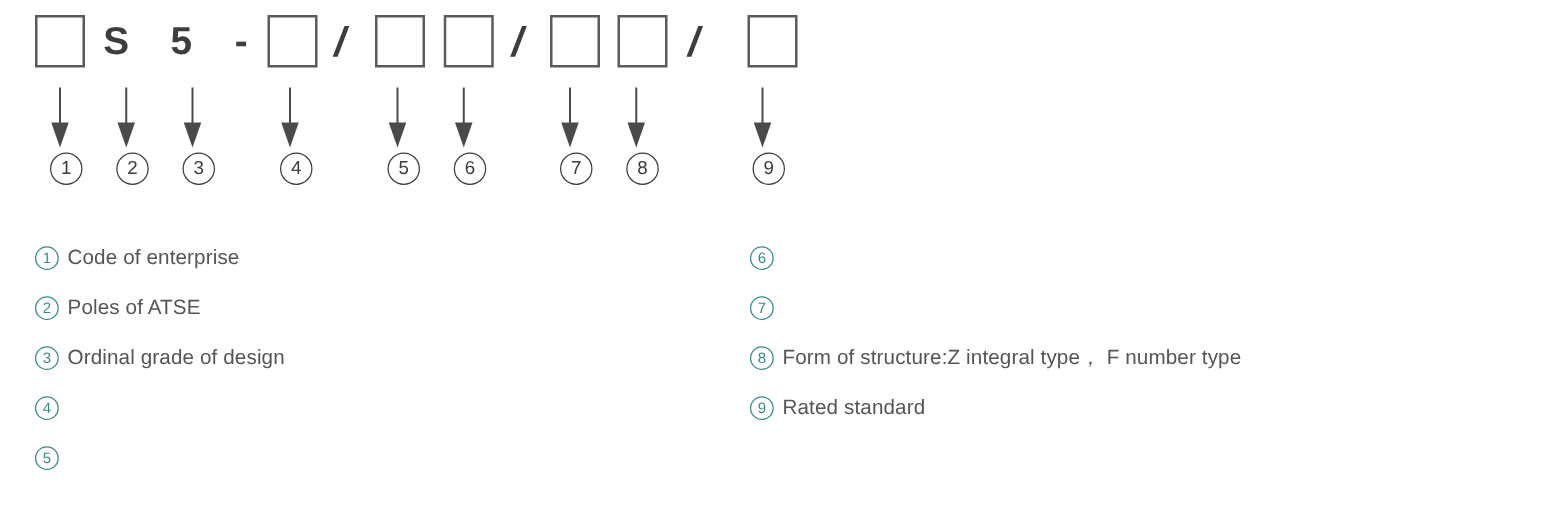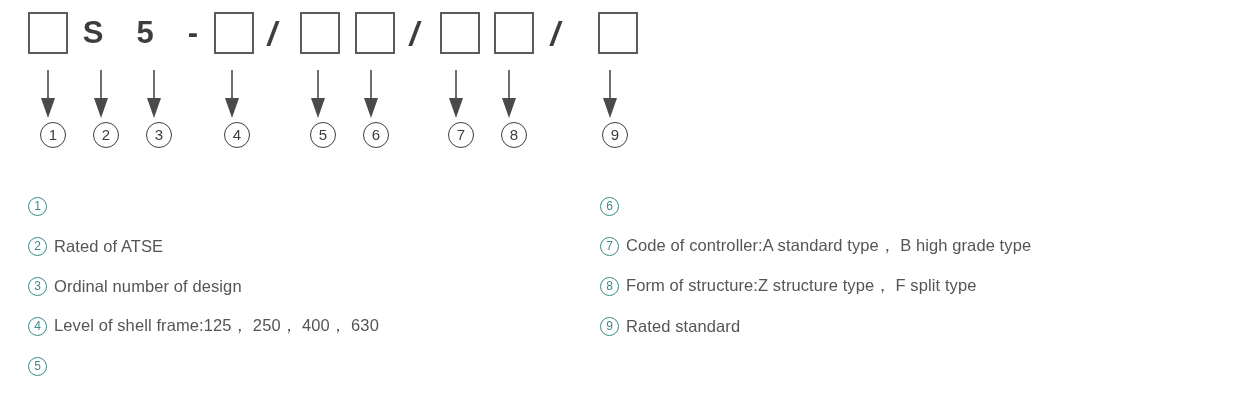--- a/index.html
+++ b/index.html
@@ -199,47 +199,46 @@
     <div class="index-mark" style="left: 363px;">6</div>
     <div class="index-mark" style="left: 448px;">7</div>
     <div class="index-mark" style="left: 501px;">8</div>
     <div class="index-mark" style="left: 602px;">9</div>
   </div>
 
 <div id="legend">
   <div class="legend-col" id="legend-col-left">
       <div class="legend-item">
         <span class="legend-num">1</span>
+        <span class="legend-text">Code of enterprise</span>
       </div>
       <div class="legend-item">
         <span class="legend-num">2</span>
-        <span class="legend-text">Rated of ATSE</span>
+        <span class="legend-text">Poles of ATSE</span>
       </div>
       <div class="legend-item">
         <span class="legend-num">3</span>
-        <span class="legend-text">Ordinal number of design</span>
+        <span class="legend-text">Ordinal grade of design</span>
       </div>
       <div class="legend-item">
         <span class="legend-num">4</span>
-        <span class="legend-text">Level of shell frame:125， 250， 400， 630</span>
       </div>
       <div class="legend-item">
         <span class="legend-num">5</span>
       </div>
     </div>
   <div class="legend-col" id="legend-col-right">
       <div class="legend-item">
         <span class="legend-num">6</span>
       </div>
       <div class="legend-item">
         <span class="legend-num">7</span>
-        <span class="legend-text">Code of controller:A standard type， B high grade type</span>
       </div>
       <div class="legend-item">
         <span class="legend-num">8</span>
-        <span class="legend-text">Form of structure:Z structure type， F split type</span>
+        <span class="legend-text">Form of structure:Z integral type， F number type</span>
       </div>
       <div class="legend-item">
         <span class="legend-num">9</span>
         <span class="legend-text">Rated standard</span>
       </div>
     </div>
 </div>
 
 </body></html>

